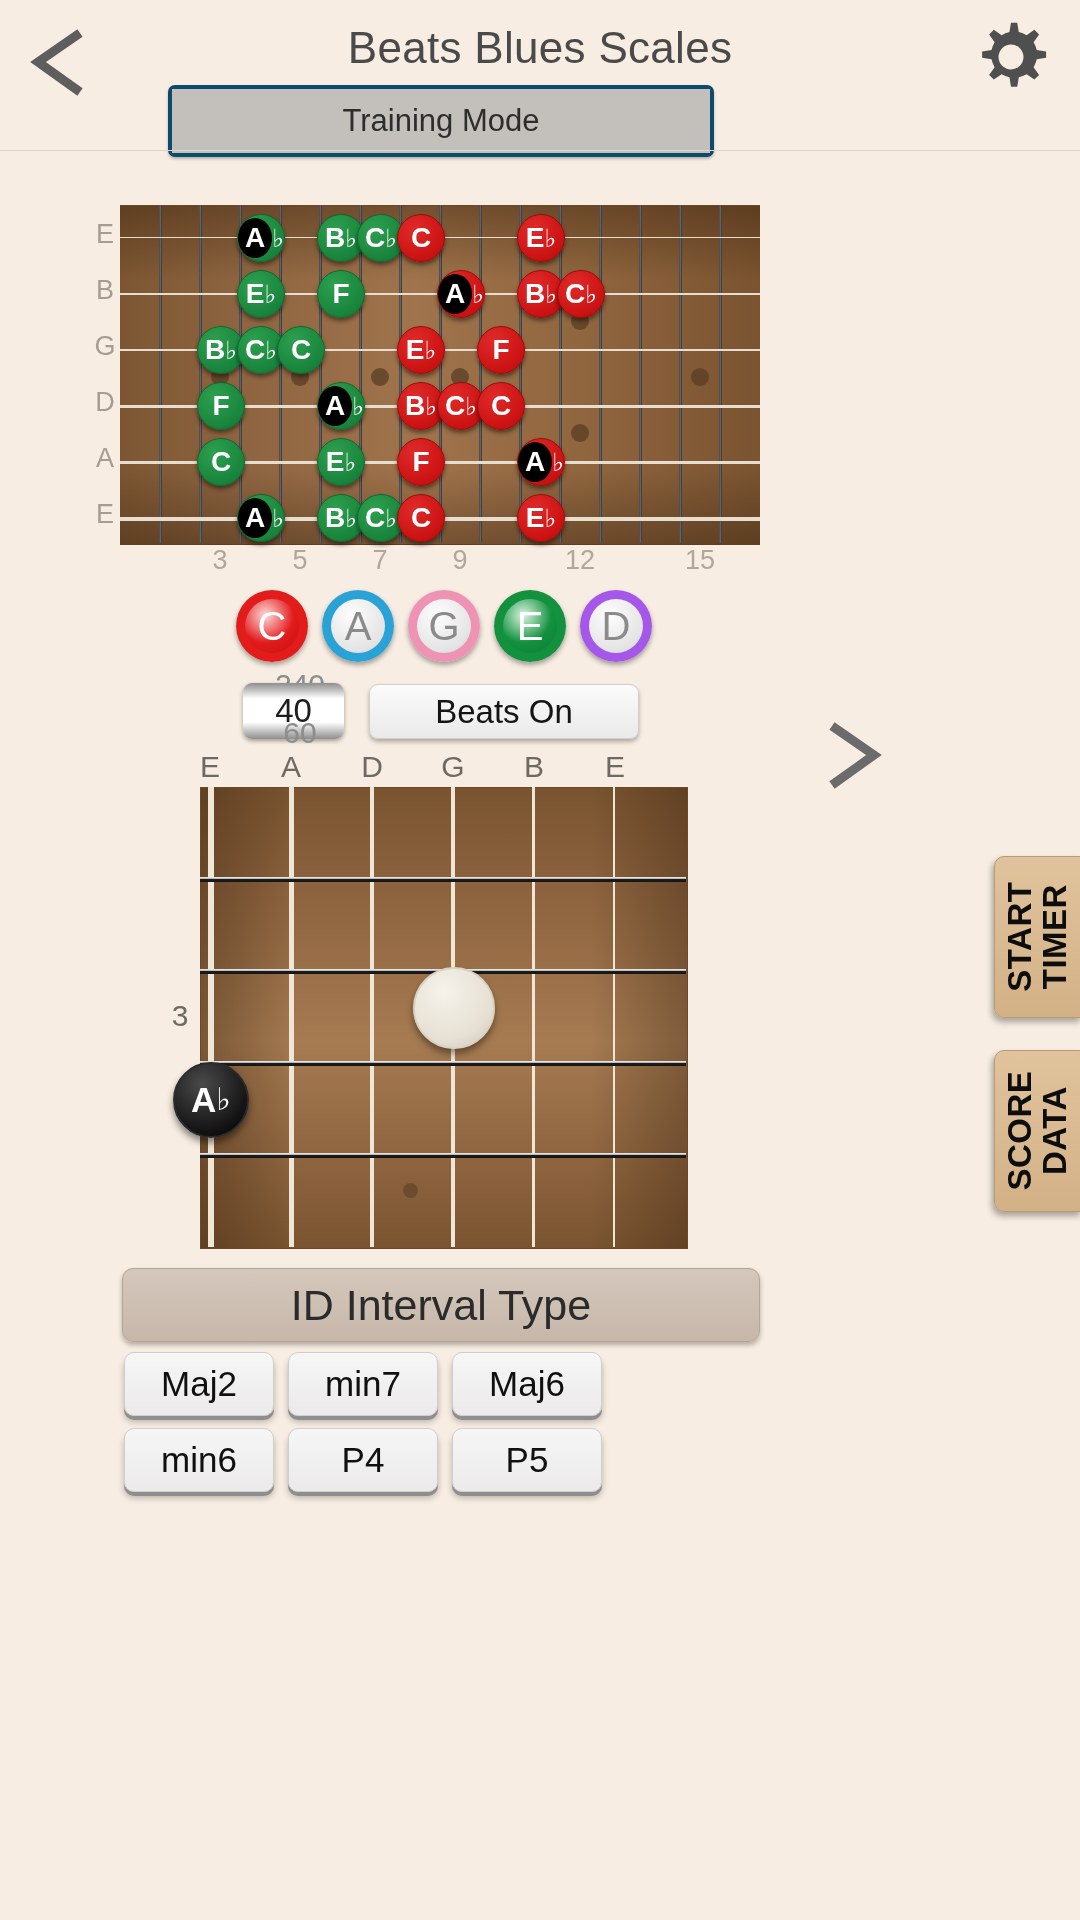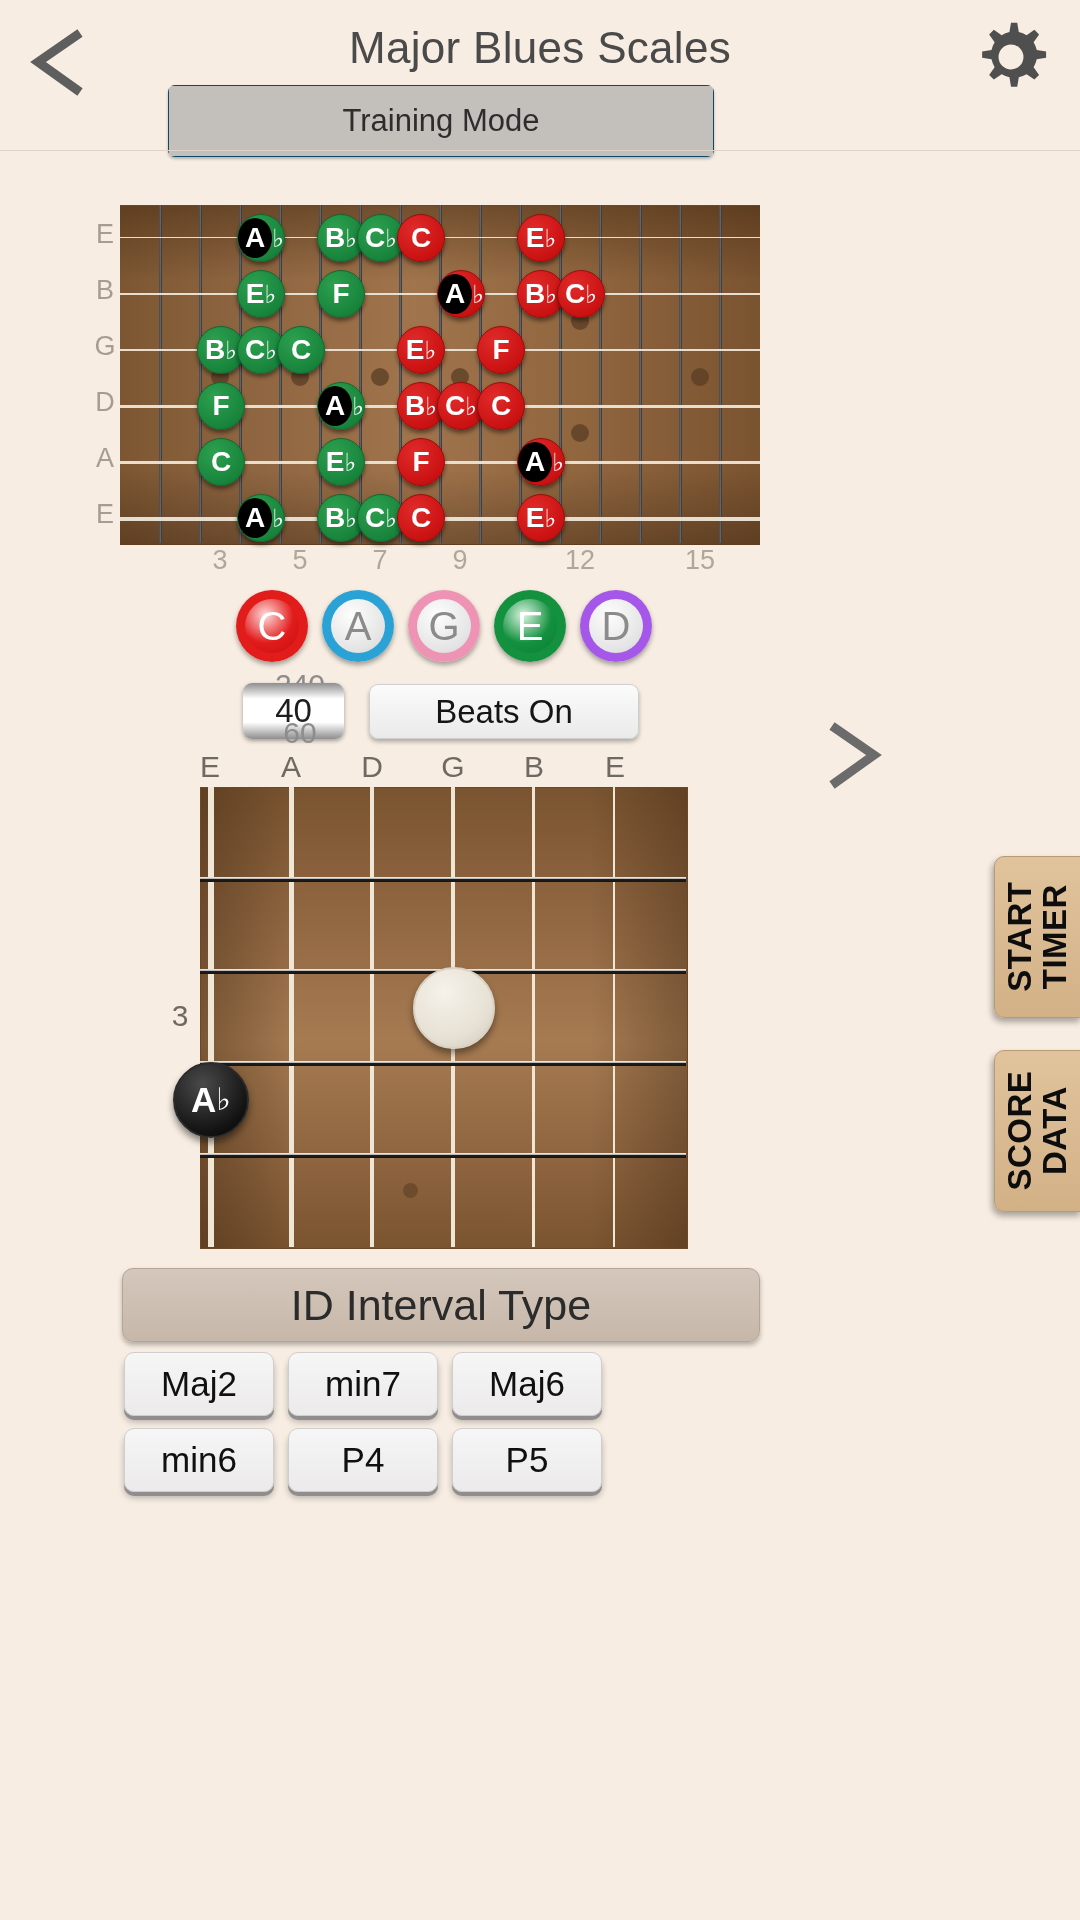--- a/index.html
+++ b/index.html
@@ -27,21 +27,21 @@
   
   .seg{
     position:absolute;left:168px;top:85px;width:546px;height:72px;
     border-radius:7px;overflow:hidden;display:flex;
     box-shadow:0 2px 3px rgba(0,0,0,.25);
   }
   .seg-item{
     flex:1;display:flex;align-items:center;justify-content:center;
     font-size:31px;color:#2d2d2d;cursor:pointer;
   }
-  .seg-item.inactive{background:#c3bfba;border:1px solid #0c4a6e;}
+  .seg-item.inactive{background:#c3bfba;border:4px solid #0c4a6e;}
   .seg-item.active{
     background:linear-gradient(180deg,#f7f7f7 0%,#ededed 100%);
     border:1px solid #b6b2ac;border-radius:6px;font-size:34px;color:#5a5a5a;
     box-shadow:0 1px 3px rgba(0,0,0,.3);z-index:2;
   }
 
   
   .fb-wrap{position:absolute;left:120px;top:205px;width:640px;height:340px;}
   .fb-board{
     position:absolute;left:0;top:0;width:640px;height:338px;
@@ -187,21 +187,21 @@
 </head>
 <body>
 
 <div class="header">
   <div class="back-chevron">
     <svg width="70" height="75" viewBox="0 0 70 75">
       <polyline points="58,8 16,37 58,67" fill="none" stroke="#5e5e5e" stroke-width="9" stroke-linecap="butt" stroke-linejoin="miter"></polyline>
     </svg>
   </div>
 
-  <div class="page-title">Major Blues Scales</div>
+  <div class="page-title">Beats Blues Scales</div>
 
   <div class="gear">
     <svg width="78" height="78" viewBox="0 0 100 100">
       <g fill="#4f4f4f">
         <path d="M50 6 l8 0 2 12 a34 34 0 0 1 10 4 l10-7 6 6 -7 10 a34 34 0 0 1 4 10 l12 2 0 8 -12 2 a34 34 0 0 1 -4 10 l7 10 -6 6 -10-7 a34 34 0 0 1 -10 4 l-2 12 -8 0 -2-12 a34 34 0 0 1 -10-4 l-10 7 -6-6 7-10 a34 34 0 0 1 -4-10 l-12-2 0-8 12-2 a34 34 0 0 1 4-10 l-7-10 6-6 10 7 a34 34 0 0 1 10-4 z"></path>
       </g>
       <circle cx="50" cy="50" r="16" fill="#f7ede2"></circle>
     </svg>
   </div>
 

